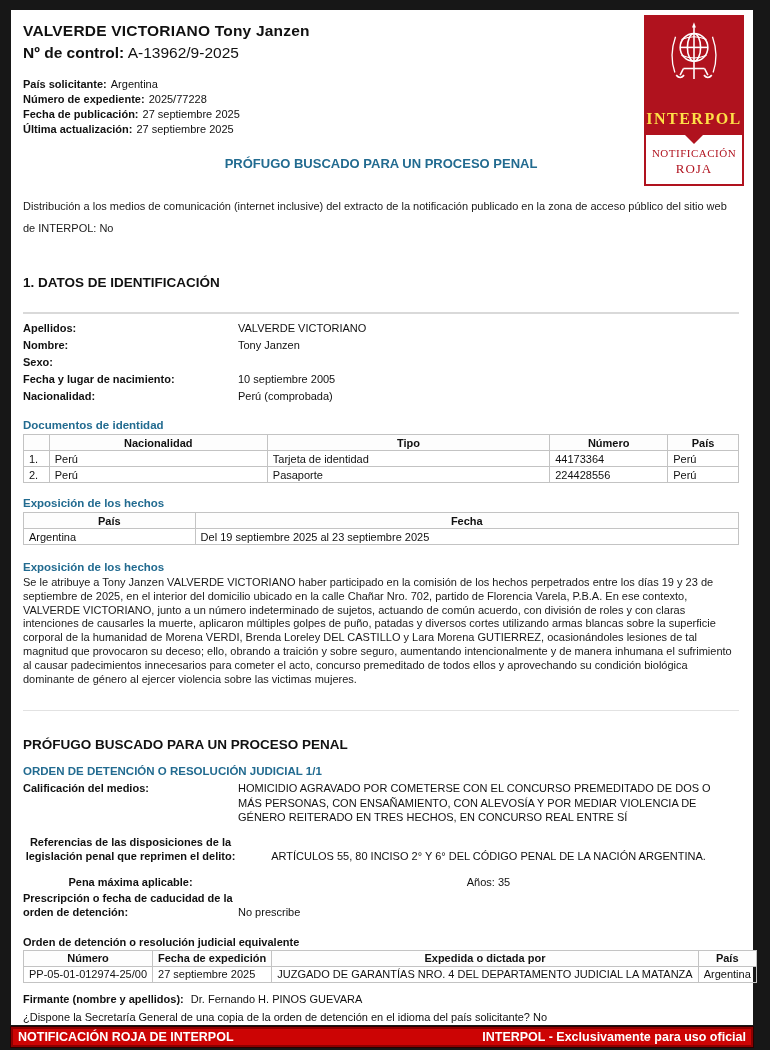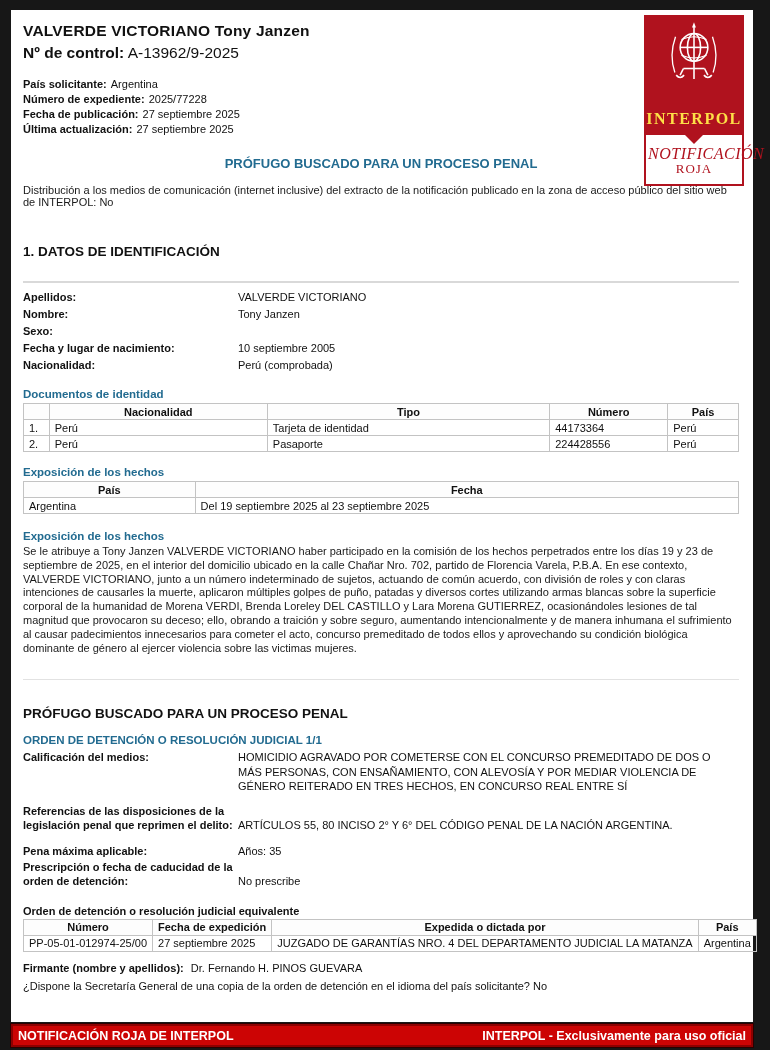--- a/index.html
+++ b/index.html
@@ -55,43 +55,43 @@
     text-align:center;
     padding:11px 2px 7px;
   }
   .logo-tri{
     position:absolute;top:0;left:50%;transform:translateX(-50%);
     width:0;height:0;
     border-left:9px solid transparent;
     border-right:9px solid transparent;
     border-top:9px solid #B0121E;
   }
-  .logo-notice .l1{color:#B0121E;font-size:16px;letter-spacing:.5px;line-height:15px;font-style:italic;}
+  .logo-notice .l1{color:#B0121E;font-size:11px;letter-spacing:.5px;line-height:15px;}
   .logo-notice .l2{color:#B0121E;font-size:13px;letter-spacing:1px;line-height:16px;}
   
   .center-heading{
     text-align:center;font-weight:bold;font-size:13px;color:#226B90;
     margin-top:19px;
   }
-  .para{font-size:11px;line-height:12px;margin-top:13px;color:#1a1a1a;}
+  .para{font-size:11px;line-height:22px;margin-top:24px;color:#1a1a1a;}
   .section-heading{
     font-size:13.5px;font-weight:bold;margin-top:36px;
     border-bottom:2px solid #d9d9d9;
     padding-bottom:22px;
   }
   .section-heading.tight{border-bottom:1.5px solid #e4e4e4;}
   .blue-sub{
     color:#226B90;font-weight:bold;font-size:11.5px;margin-top:14px;margin-bottom:3px;
   }
   .kv{display:flex;font-size:11px;line-height:17px;}
   .kv .k{width:215px;flex-shrink:0;font-weight:bold;}
   .kv .v{flex:1;}
   .kv.end{align-items:flex-end;}
   .kv .v.narrow{max-width:482px;}
-  .kv.mt{margin-top:10px;}
+  .kv.mt{margin-top:10px;text-align:center;}
   
   table{
     border-collapse:collapse;width:100%;
     font-size:11px;margin-top:2px;
   }
   th,td{
     border:1px solid #c3c3c3;
     padding:0px 5px;
     height:15px;
     text-align:left;

